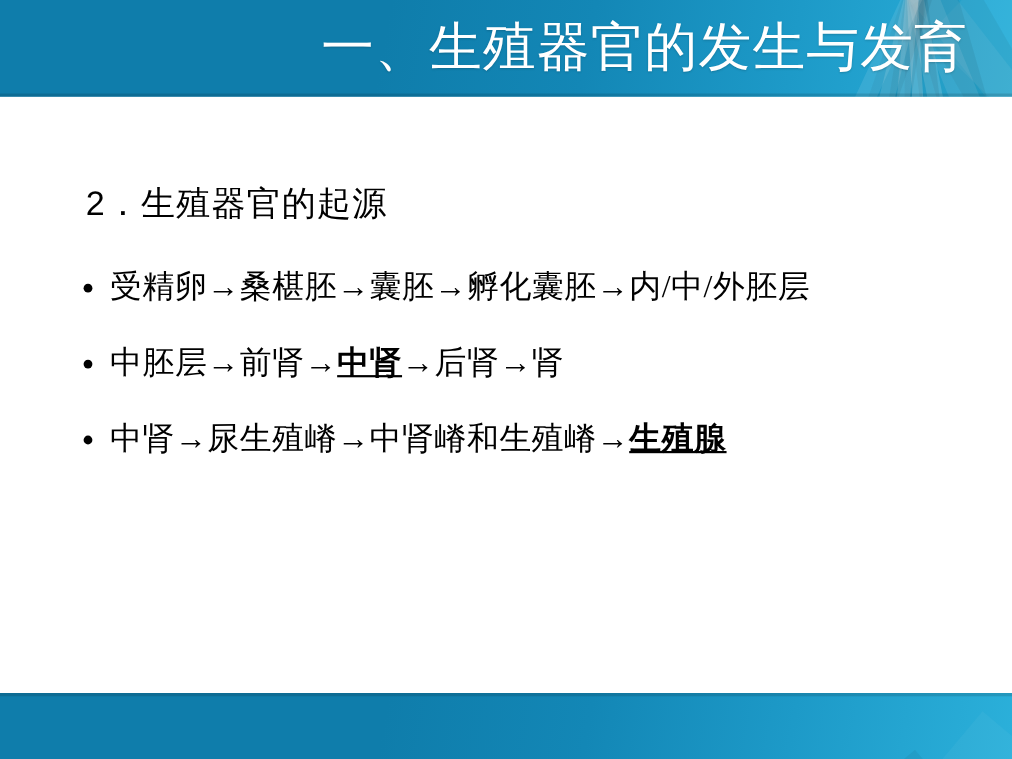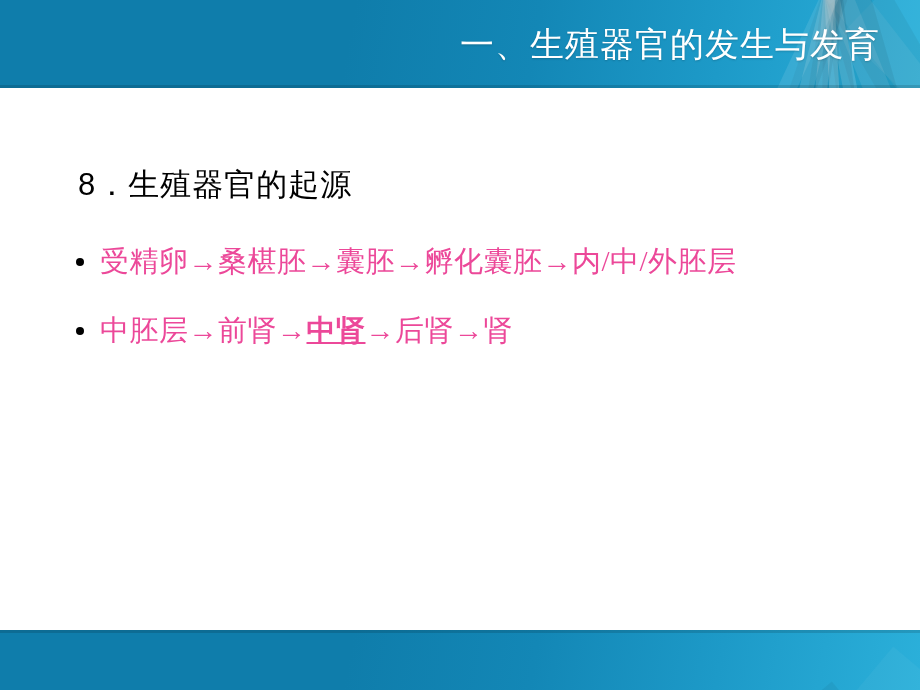--- a/index.html
+++ b/index.html
@@ -75,21 +75,21 @@
   .slide-title {
     position: absolute;
     top: 0;
     left: 0;
     width: 880px;
     height: 88px;
     display: flex;
     align-items: center;
     justify-content: flex-end;
     color: #ffffff;
-    font-size: 34px;
+    font-size: 48px;
     line-height: 1;
     letter-spacing: 1px;
     white-space: nowrap;
     text-shadow: 0 1px 2px rgba(0,0,0,0.18);
   }
 
   
   .body-area {
     position: absolute;
     top: 88px;
@@ -119,21 +119,21 @@
     list-style: none;
   }
 
   .bullet-item {
     position: relative;
     padding-left: 36px;
     margin-bottom: 22px;
     font-family: "Liberation Serif", "DejaVu Serif", serif;
     font-size: 29px;
     line-height: 1.62;
-    color: #ec4899;
+    color: #000000;
     letter-spacing: 0.5px;
   }
   .bullet-item:last-child { margin-bottom: 0; }
 
   .bullet-dot {
     position: absolute;
     left: 12px;
     top: 20px;
     width: 8px;
     height: 8px;
@@ -165,31 +165,35 @@
         <span class="ray" style="width: 14px; background: rgba(255, 255, 255, 0.14); transform: rotate(14deg);"></span>
         <span class="ray" style="width: 26px; background: rgba(0, 0, 0, 0.05); transform: rotate(19deg);"></span>
         <span class="ray" style="width: 18px; background: rgba(255, 255, 255, 0.1); transform: rotate(25deg);"></span>
       </div>
   </div>
 
   <div class="slide-title">一、生殖器官的发生与发育</div>
 
   <div class="body-area">
 
-    <div class="heading-line">8．生殖器官的起源</div>
+    <div class="heading-line">2．生殖器官的起源</div>
 
     <ul class="bullet-list">
       <li class="bullet-item">
         <span class="bullet-dot"></span>
         <span class="bullet-text"><span>受精卵→桑椹胚→囊胚→孵化囊胚→内/中/外胚层</span></span>
       </li>
       <li class="bullet-item">
         <span class="bullet-dot"></span>
         <span class="bullet-text"><span>中胚层→前肾→</span><span class="em-bold">中肾</span><span>→后肾→肾</span></span>
       </li>
+      <li class="bullet-item">
+        <span class="bullet-dot"></span>
+        <span class="bullet-text"><span>中肾→尿生殖嵴→中肾嵴和生殖嵴→</span><span class="em-bold">生殖腺</span></span>
+      </li>
     </ul>
 
   </div>
 
   <div class="band band-footer">
     <div class="rays rays-footer">
         <span class="ray" style="width: 150px; background: rgba(255, 255, 255, 0.04); transform: rotate(130deg);"></span>
         <span class="ray" style="width: 70px; background: rgba(0, 0, 0, 0.05); transform: rotate(140deg);"></span>
       </div>
     <span></span>

